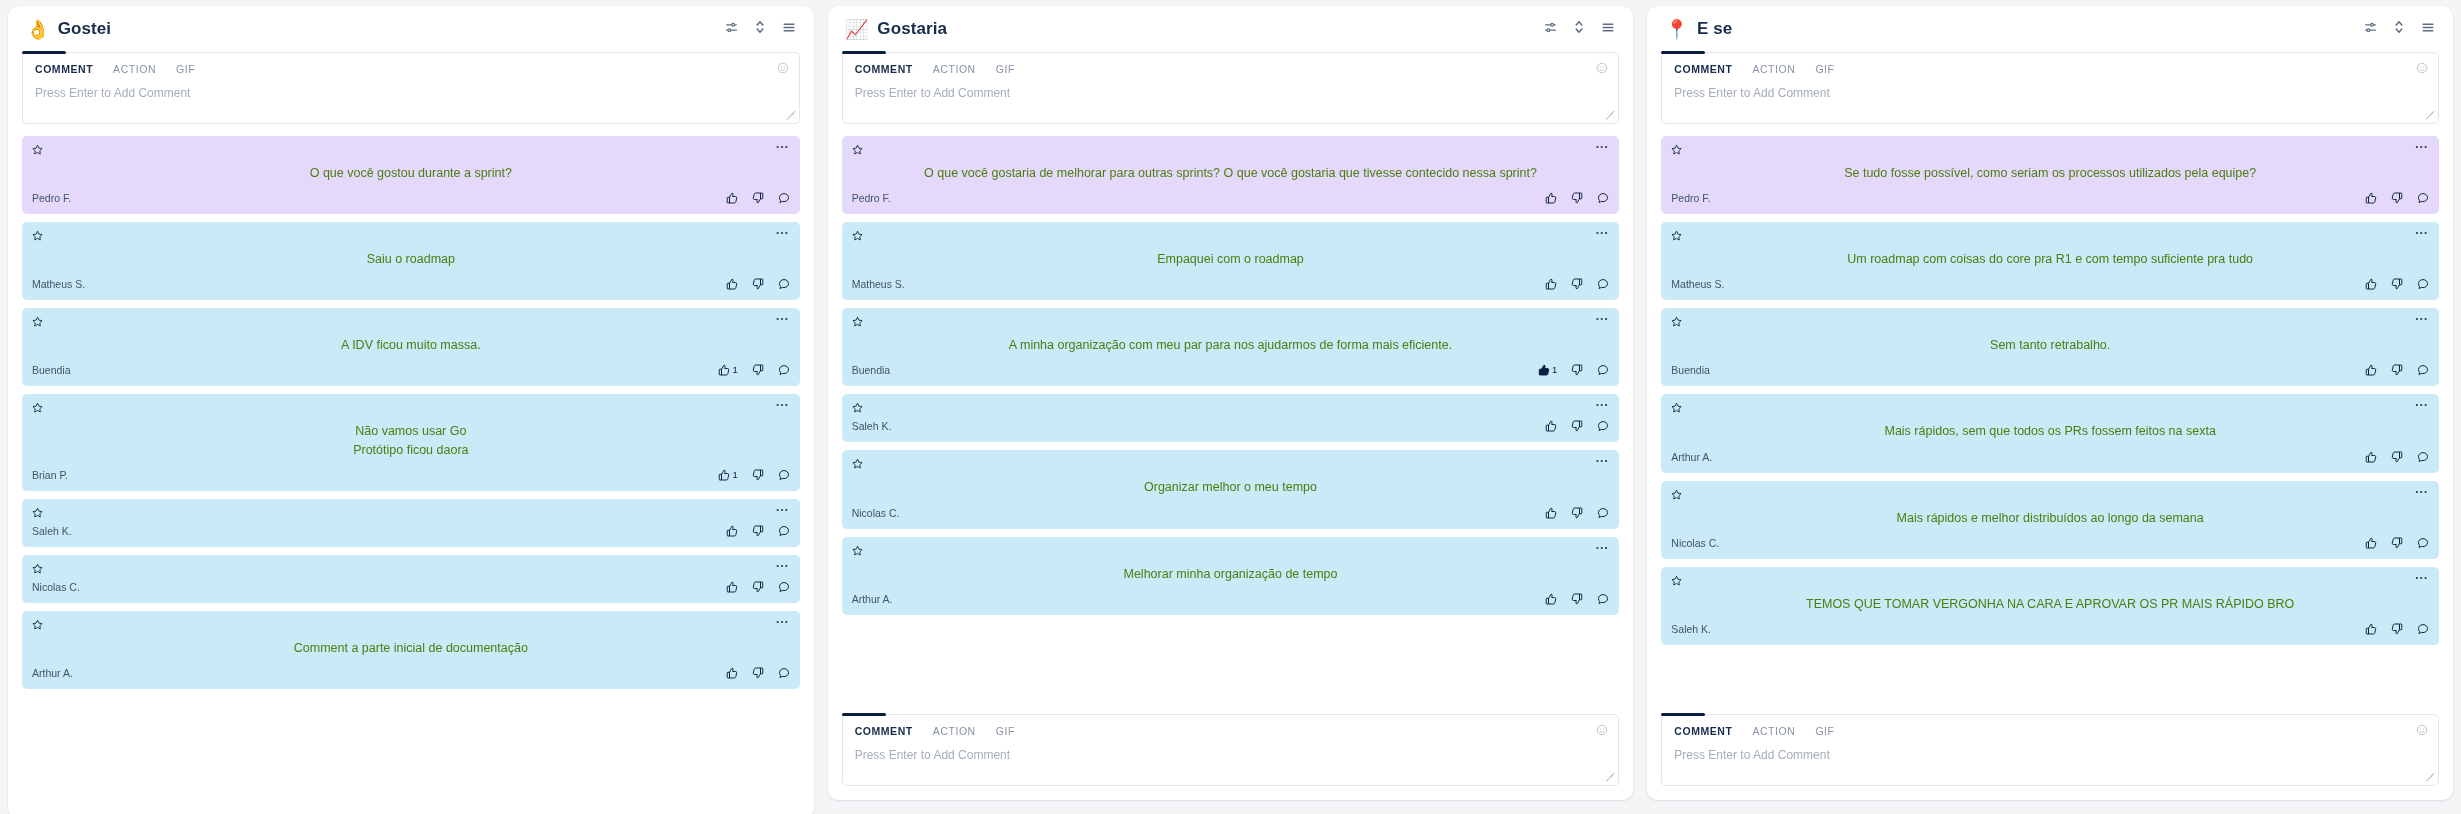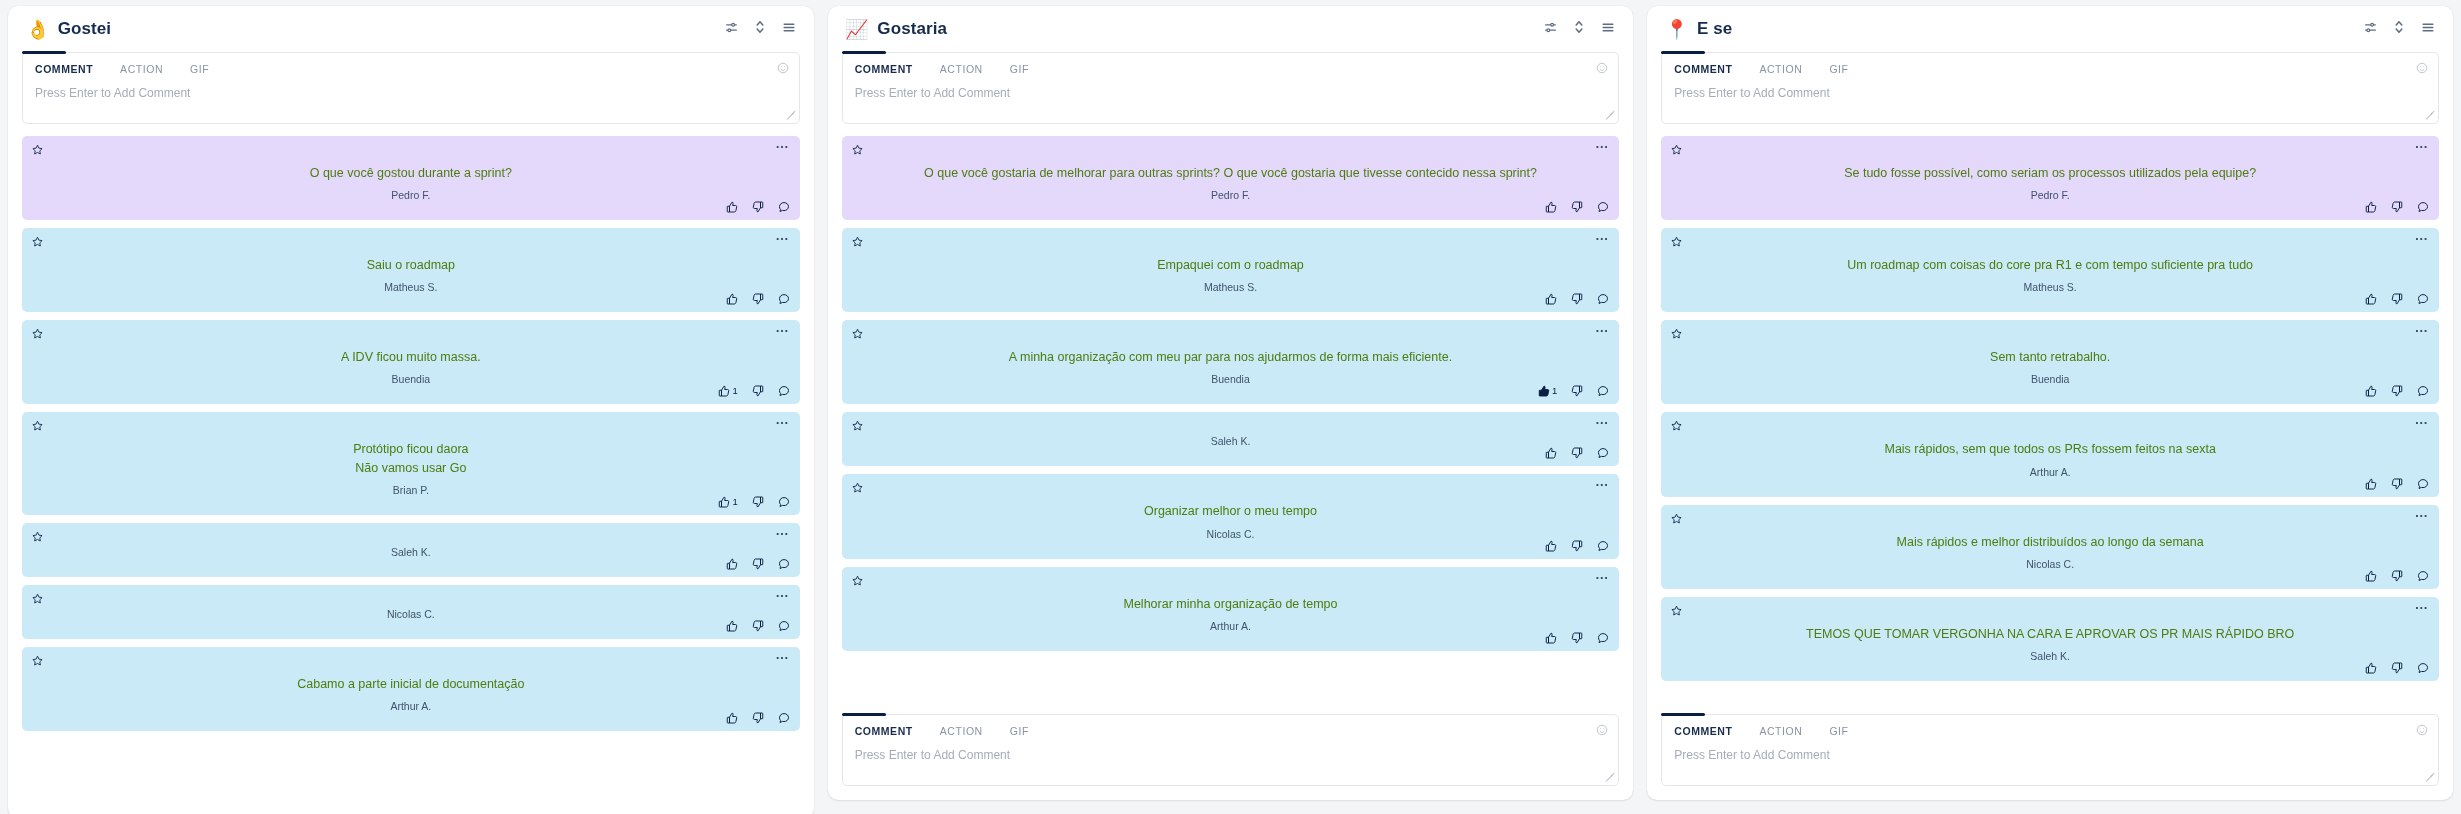--- a/index.html
+++ b/index.html
@@ -78,21 +78,21 @@
     position: relative;
     border: 1px solid #e4e6ea;
     border-radius: 5px;
     background: #fff;
     padding: 10px 12px 8px 12px;
     height: 72px;
   }
   .composer-tabs {
     display: flex;
     align-items: baseline;
-    gap: 27px;
+    gap: 20px;
   }
   .ctab {
     font-size: 10.5px;
     letter-spacing: .55px;
     color: #8993a4;
     cursor: pointer;
     font-weight: normal;
   }
   .ctab.active { color: #172b4d; font-weight: bold; }
   .composer-ph {
@@ -165,21 +165,20 @@
     line-height: 1.45;
     padding: 6px 30px 6px 30px;
     word-break: break-word;
   }
   .card-body .ln { display: block; }
   .card-foot {
     display: flex;
     align-items: center;
     margin-top: 1px;
     min-height: 18px;
-    flex-direction: column;
   }
   .author {
     font-size: 10.5px;
     color: #42526e;
   }
   .reactions {
     margin-left: auto;
     display: flex;
     align-items: center;
     gap: 14px;
@@ -348,22 +347,22 @@
           </div>
         </div>
         <div class="card blue">
           <div class="card-top">
             <span class="star-ico"><svg width="11" height="11" viewBox="0 0 24 24" fill="none" stroke="currentColor" stroke-width="2" stroke-linejoin="round">
                 <polygon points="12,2.6 15.1,9 22,10 17,14.9 18.2,21.8 12,18.5 5.8,21.8 7,14.9 2,10 8.9,9"></polygon>
               </svg></span>
             <span class="more-ico">⋯</span>
           </div>
           <div class="card-body">
+            <span class="ln">Não vamos usar Go</span>
             <span class="ln">Protótipo ficou daora</span>
-            <span class="ln">Não vamos usar Go</span>
           </div>
           <div class="card-foot">
             <span class="author">Brian P.</span>
             <span class="reactions">
               <span class="rx">
                 <svg width="12" height="12" viewBox="0 0 24 24" fill="none" stroke="currentColor" stroke-width="1.9" stroke-linejoin="round">
                   <path d="M7 22V10.5l5-8.2c1.5 0 2.4 1 2.2 2.4L13.4 9h5.8c1.5 0 2.5 1.3 2.2 2.7l-1.6 7.5c-.25 1.2-1.3 2.8-2.8 2.8z"></path>
                   <path d="M7 10.5H3.6A1.1 1.1 0 0 0 2.5 11.6v9.3c0 .6.5 1.1 1.1 1.1H7z"></path>
                 </svg>
                 <span class="cnt">1</span>
@@ -443,21 +442,21 @@
           </div>
         </div>
         <div class="card blue">
           <div class="card-top">
             <span class="star-ico"><svg width="11" height="11" viewBox="0 0 24 24" fill="none" stroke="currentColor" stroke-width="2" stroke-linejoin="round">
                 <polygon points="12,2.6 15.1,9 22,10 17,14.9 18.2,21.8 12,18.5 5.8,21.8 7,14.9 2,10 8.9,9"></polygon>
               </svg></span>
             <span class="more-ico">⋯</span>
           </div>
           <div class="card-body">
-            <span class="ln">Cabamo a parte inicial de documentação</span>
+            <span class="ln">Comment a parte inicial de documentação</span>
           </div>
           <div class="card-foot">
             <span class="author">Arthur A.</span>
             <span class="reactions">
               <span class="rx">
                 <svg width="12" height="12" viewBox="0 0 24 24" fill="none" stroke="currentColor" stroke-width="1.9" stroke-linejoin="round">
                   <path d="M7 22V10.5l5-8.2c1.5 0 2.4 1 2.2 2.4L13.4 9h5.8c1.5 0 2.5 1.3 2.2 2.7l-1.6 7.5c-.25 1.2-1.3 2.8-2.8 2.8z"></path>
                   <path d="M7 10.5H3.6A1.1 1.1 0 0 0 2.5 11.6v9.3c0 .6.5 1.1 1.1 1.1H7z"></path>
                 </svg>
               </span>

